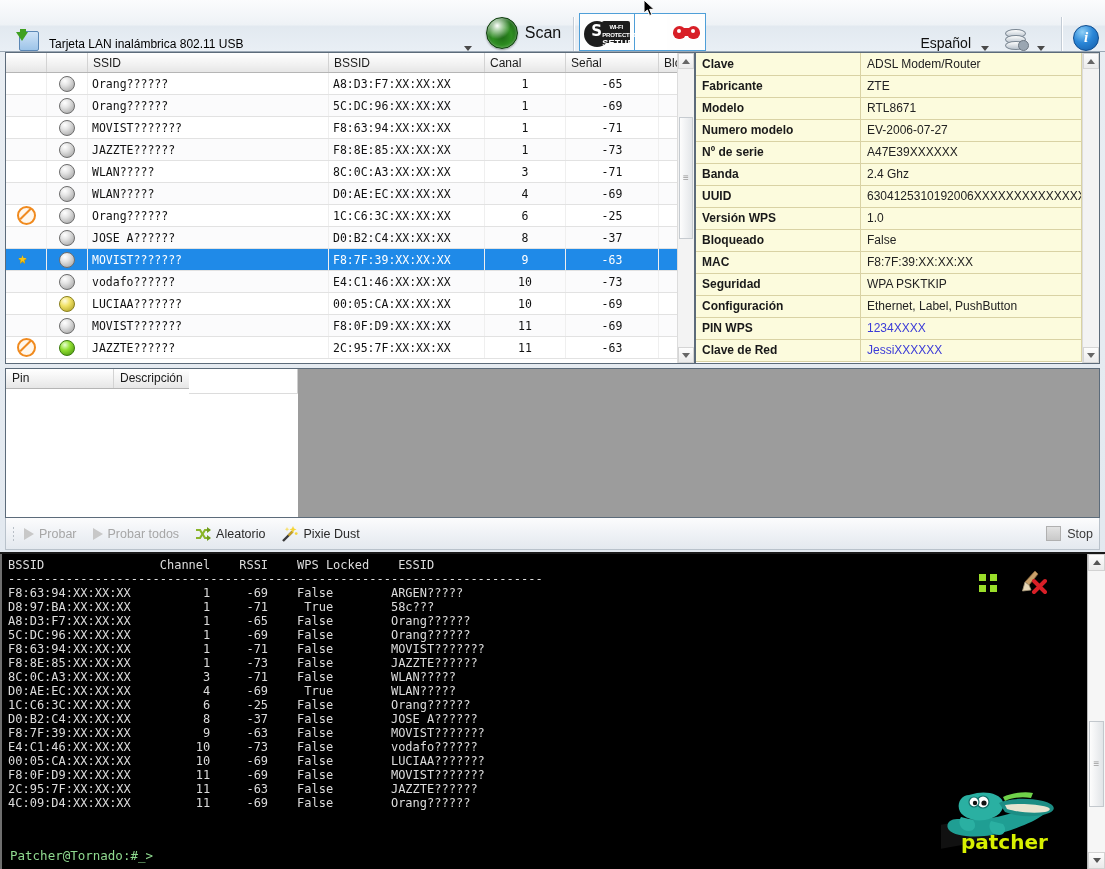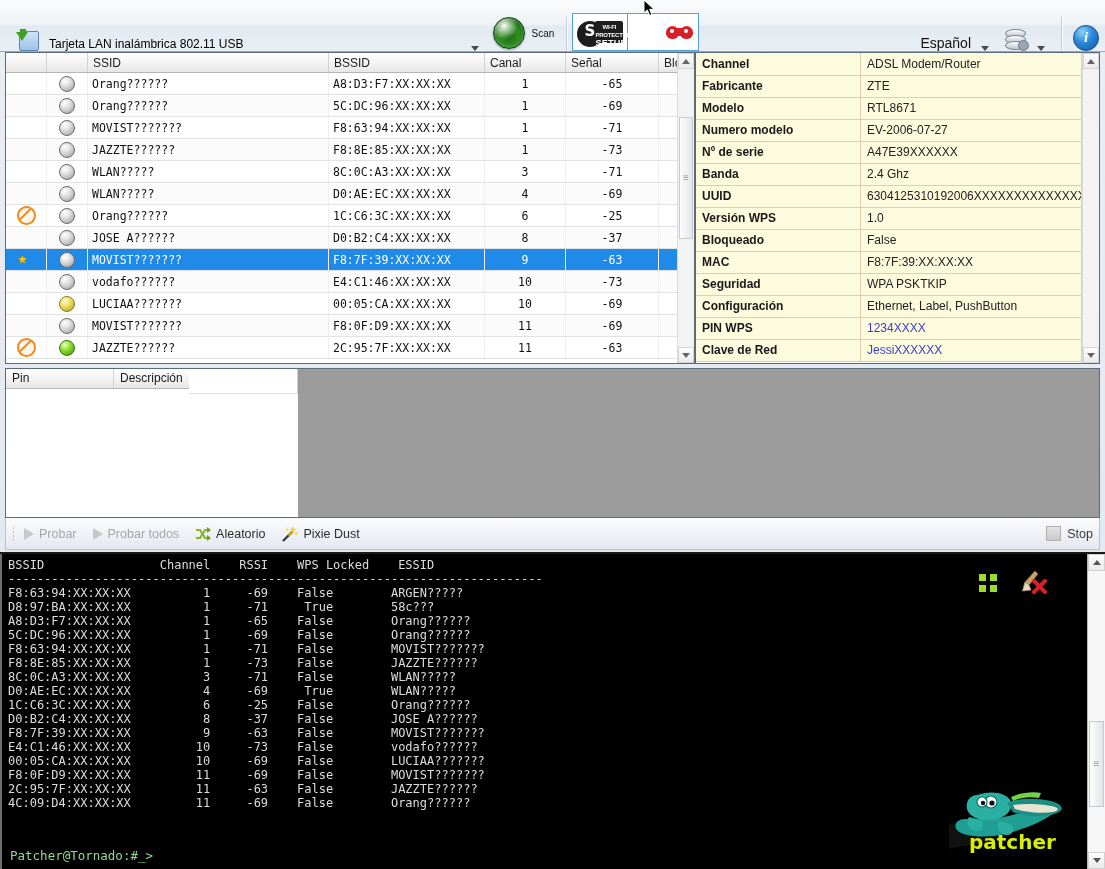--- a/index.html
+++ b/index.html
@@ -61,21 +61,21 @@
   }
   .scan-orb {
     width: 30px; height: 30px; border-radius: 50%;
     background:
       radial-gradient(circle at 34% 26%, #ffffff 0%, rgba(255,255,255,.7) 12%, rgba(255,255,255,0) 45%),
       radial-gradient(circle at 50% 62%, #1d6b16 0%, #2f8f22 40%, #0f4a10 100%);
     border: 1px solid #0d3d0c;
     box-shadow: inset 0 0 3px rgba(255,255,255,.5), 0 1px 2px rgba(0,0,0,.35);
     flex: 0 0 auto;
   }
-  .tb-scan .lbl { font-size: 10px; color: #111; }
+  .tb-scan .lbl { font-size: 16px; color: #111; }
   .tb-sep {
     width: 1px; height: 34px; background: #c3ccd6;
     border-right: 1px solid #ffffff; margin: 0 4px; flex: 0 0 auto;
   }
   .wps-group {
     display: flex; align-items: stretch; border: 1px solid #4f9fd8;
     background: #fff; height: 36px; flex: 0 0 auto; gap: 32px;
   }
   .wps-btn {
     width: 54px; display: flex; align-items: center; justify-content: center;
@@ -355,21 +355,21 @@
     font-family: "DejaVu Sans Mono", monospace;
     font-size: 12.5px;
   }
   .term-icons {
     position: absolute; right: 40px; top: 16px;
     display: flex; align-items: center; gap: 22px;
   }
   .x-icon { width: 22px; height: 22px; }
   .broom-icon { width: 26px; height: 26px; }
   .croc {
-    position: absolute; right: 20px; bottom: 6px;
+    position: absolute; right: 28px; bottom: 6px;
     width: 120px; height: 88px;
   }
   .console-sb {
     width: 17px; flex: 0 0 17px; background: #f0f0f0;
     border-left: 1px solid #b9b9b9;
     display: flex; flex-direction: column;
   }
   .console-sb .btn {
     height: 17px; background: linear-gradient(#fdfdfd,#eaeaea);
     border: 1px solid #d2d2d2; box-sizing: border-box;
@@ -607,21 +607,21 @@
         </div>
       </div>
     </div>
 
     <div class="panel info-panel">
       <div class="grid-wrap">
         <div class="grid">
           <table class="info">
               <tbody id="info-body">
                 <tr>
-                  <td class="k">Channel</td>
+                  <td class="k">Clave</td>
                   <td class="v">ADSL Modem/Router</td>
                 </tr>
                 <tr>
                   <td class="k">Fabricante</td>
                   <td class="v">ZTE</td>
                 </tr>
                 <tr>
                   <td class="k">Modelo</td>
                   <td class="v">RTL8671</td>
                 </tr>

